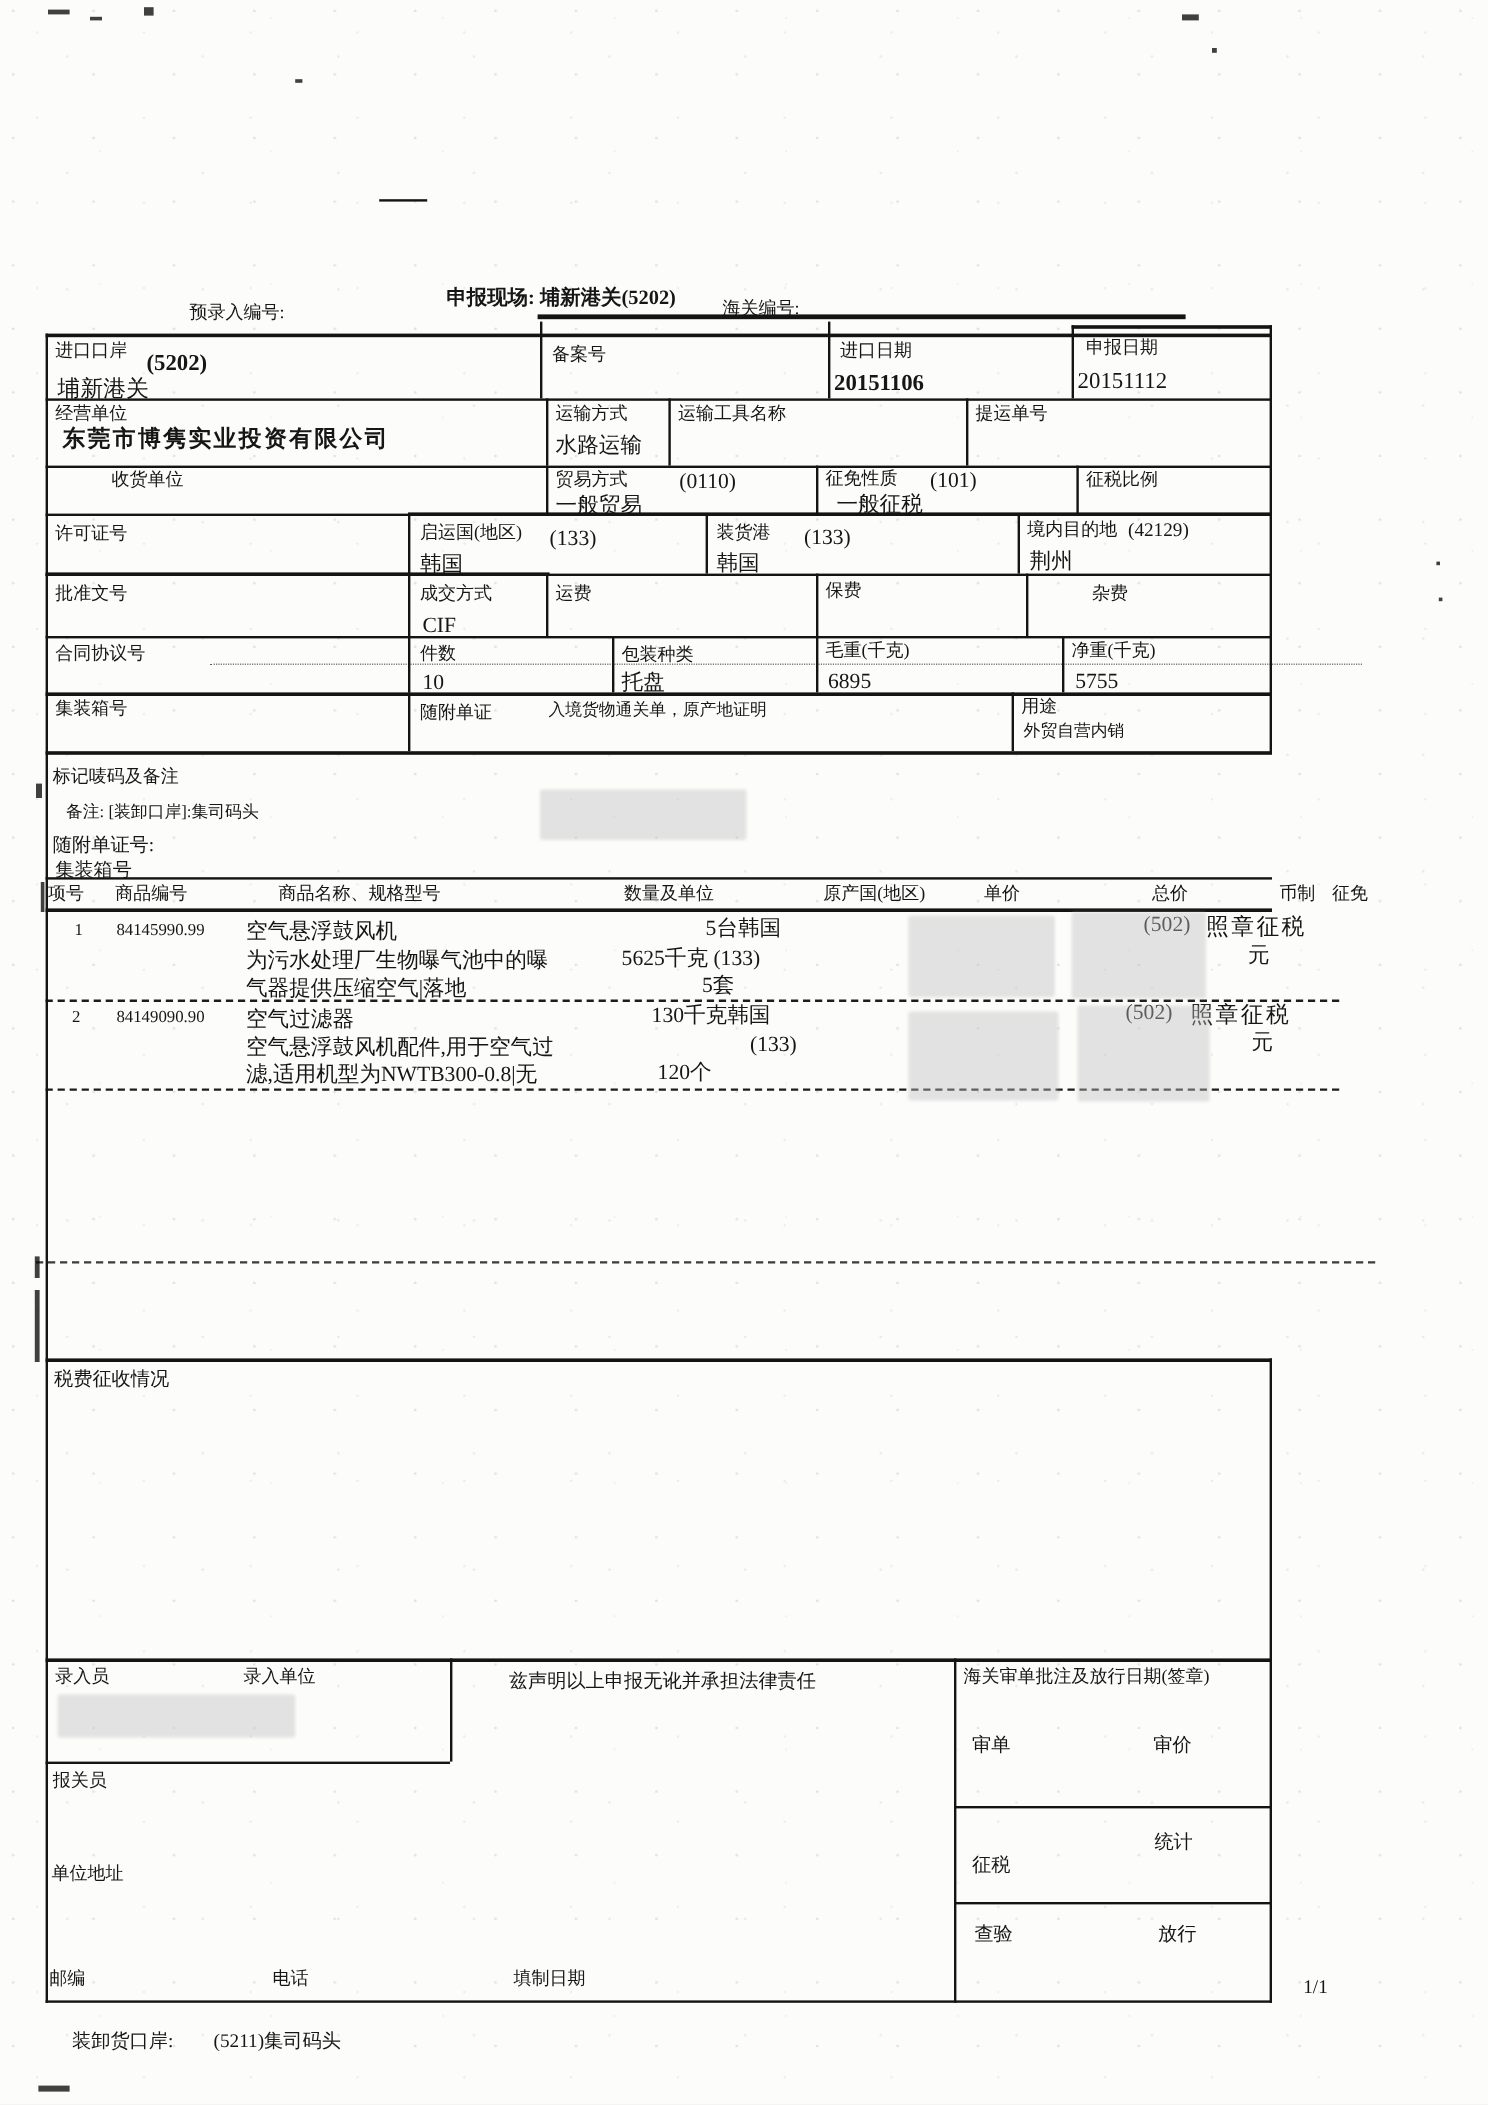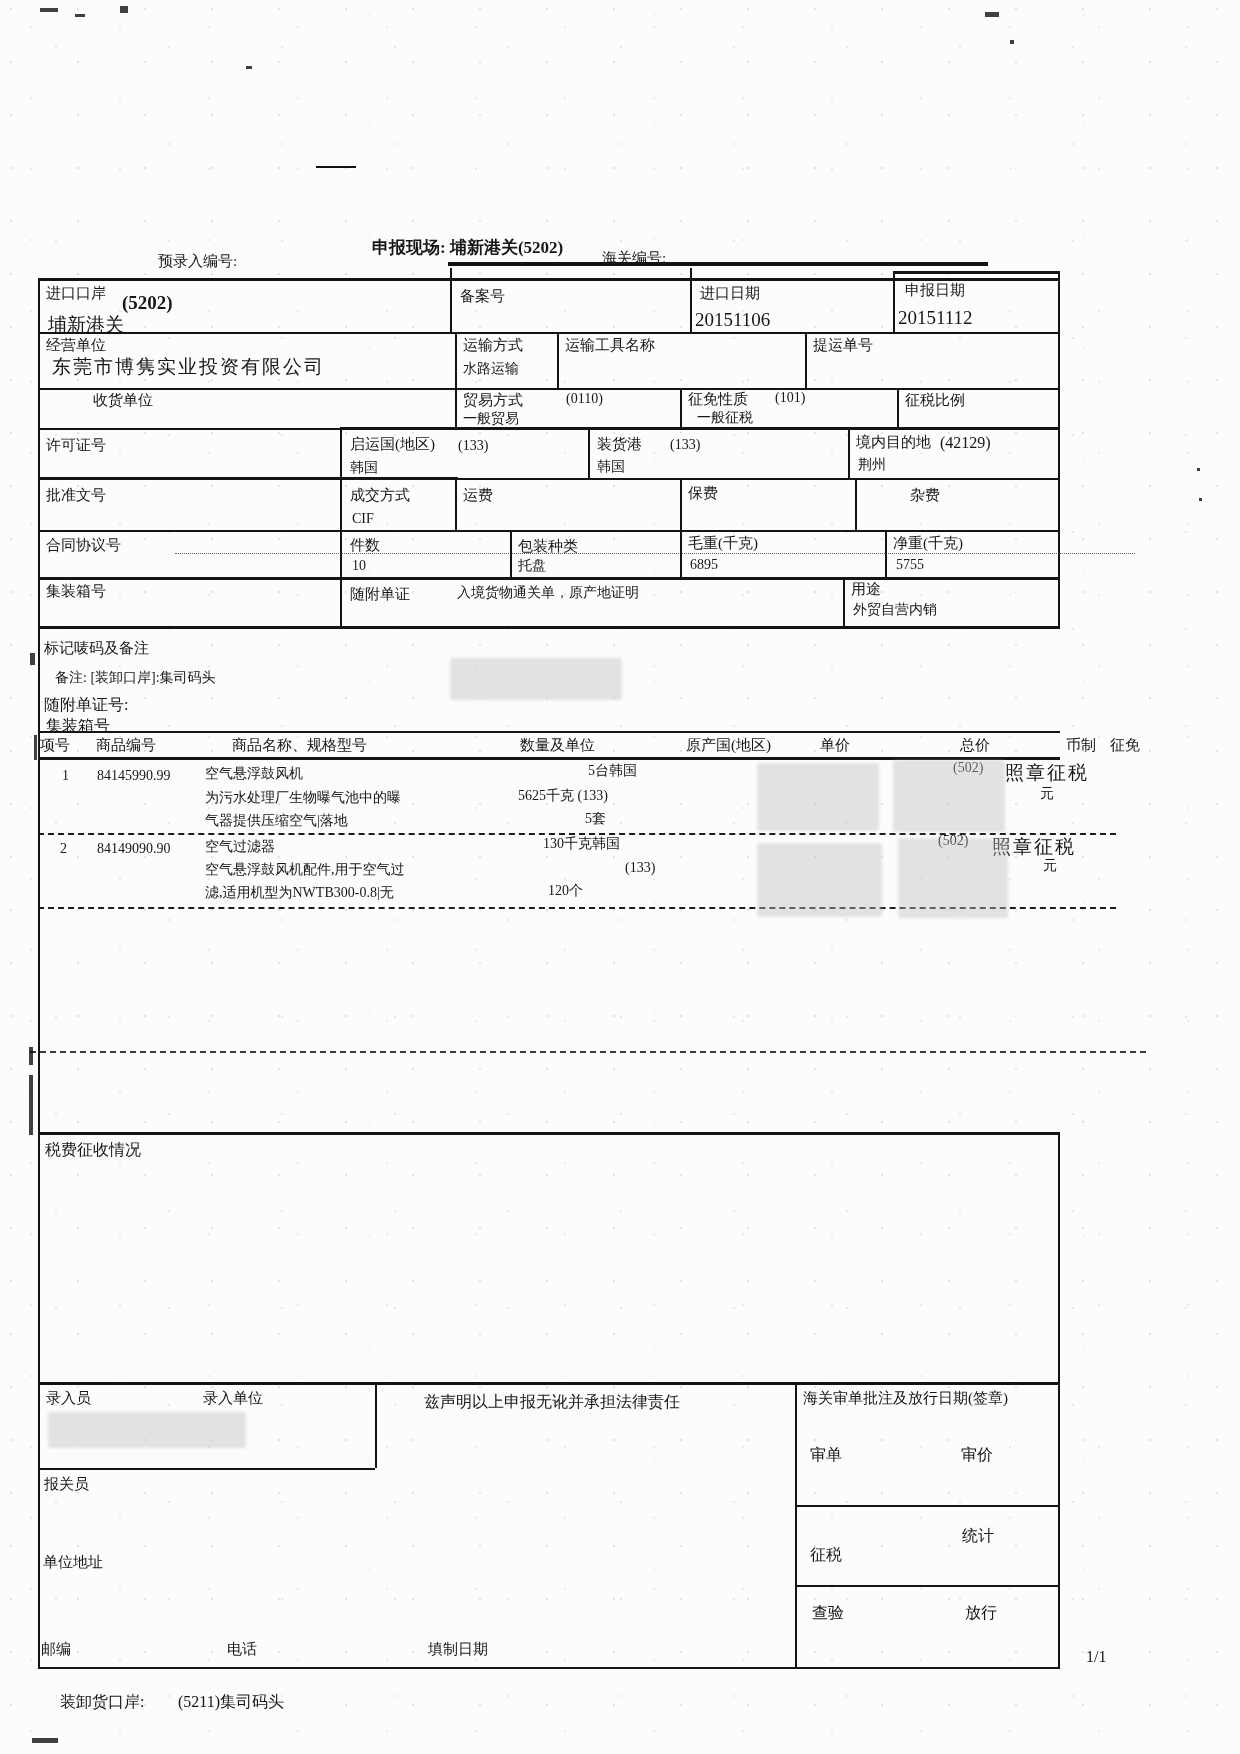--- a/index.html
+++ b/index.html
@@ -15,21 +15,21 @@
       radial-gradient(circle at 83px 15px, rgba(0,0,0,0.05) 0.6px, transparent 1.1px);
     background-size:67px 53px,89px 71px,113px 97px,143px 111px;
   }
   .t{position:absolute;white-space:nowrap;line-height:1.15;}
   .ln{position:absolute;background:#141414;}
   .dash{position:absolute;border-top:2px dashed #1c1c1c;background:none;}
   .dot{position:absolute;border-top:1px dotted #5a5a5a;background:none;}
   .blurbox{position:absolute;background:rgba(190,190,190,0.42);filter:blur(1.5px);border-radius:2px;}
   .spk{position:absolute;background:rgba(10,10,10,0.78);}
   .fs15{font-size:15px;} .fs16{font-size:16px;} .fs17{font-size:14px;}
-  .fs18{font-size:14px;font-family:Liberation Serif, serif;} .fs19{font-size:19px;}
+  .fs18{font-size:18px;font-family:Liberation Serif, serif;} .fs19{font-size:19px;}
   .bold{font-weight:bold;}
 </style>
 </head>
 <body>
 
 <div class="page">
 
   <div class="ln" style="left:316px;top:166px;width:40px;height:2px;"></div>
 
   <div class="t fs15" style="left:158px;top:253px;">预录入编号:</div>
@@ -87,26 +87,26 @@
   <div class="ln" style="left:340px;top:577px;width:2px;height:49px;"></div>
   <div class="ln" style="left:843px;top:577px;width:2px;height:49px;"></div>
   <div class="ln" style="left:375px;top:1382px;width:2px;height:86px;"></div>
   <div class="ln" style="left:795px;top:1382px;width:2px;height:287px;"></div>
 
   <div class="t fs15" style="left:46px;top:285px;">进口口岸</div>
   <div class="t fs19" style="left:122px;top:292px;font-weight:bold;">(5202)</div>
   <div class="t fs19" style="left:48px;top:314px;">埔新港关</div>
   <div class="t fs15" style="left:460px;top:288px;">备案号</div>
   <div class="t fs15" style="left:700px;top:285px;">进口日期</div>
-  <div class="t fs19" style="left:695px;top:309px;">20151106</div>
+  <div class="t fs19" style="left:695px;top:309px;font-weight:bold;">20151106</div>
   <div class="t fs15" style="left:905px;top:282px;">申报日期</div>
   <div class="t fs19" style="left:898px;top:307px;">20151112</div>
 
   <div class="t fs15" style="left:46px;top:337px;">经营单位</div>
-  <div class="t fs19" style="left:52px;top:356px;letter-spacing:2px;">东莞市博隽实业投资有限公司</div>
+  <div class="t fs19" style="left:52px;top:356px;letter-spacing:2px;font-weight:bold;">东莞市博隽实业投资有限公司</div>
   <div class="t fs15" style="left:463px;top:337px;">运输方式</div>
   <div class="t fs18" style="left:463px;top:361px;">水路运输</div>
   <div class="t fs15" style="left:565px;top:337px;">运输工具名称</div>
   <div class="t fs15" style="left:813px;top:337px;">提运单号</div>
 
   <div class="t fs15" style="left:46px;top:392px;margin-left:47px;">收货单位</div>
   <div class="t fs15" style="left:463px;top:392px;">贸易方式</div>
   <div class="t fs18" style="left:566px;top:391px;">(0110)</div>
   <div class="t fs18" style="left:463px;top:411px;">一般贸易</div>
   <div class="t fs15" style="left:688px;top:391px;">征免性质</div>

